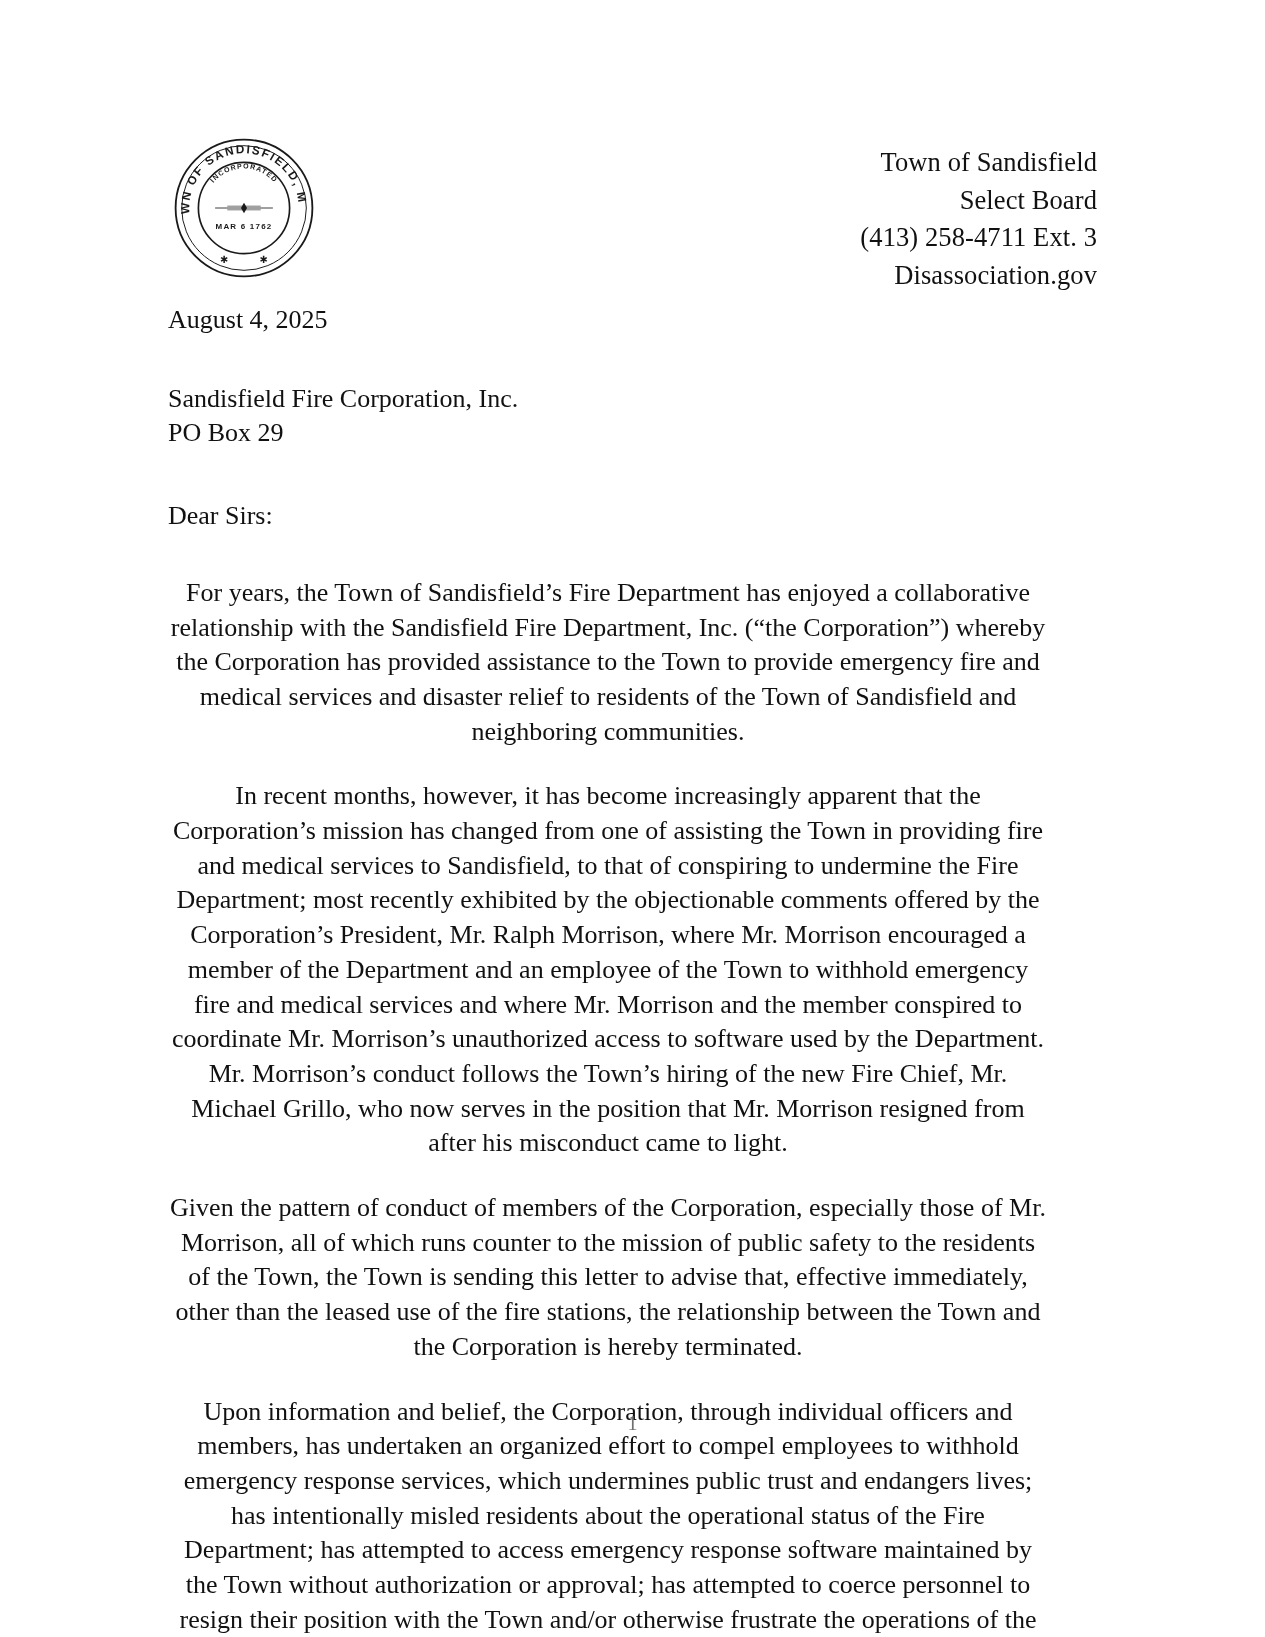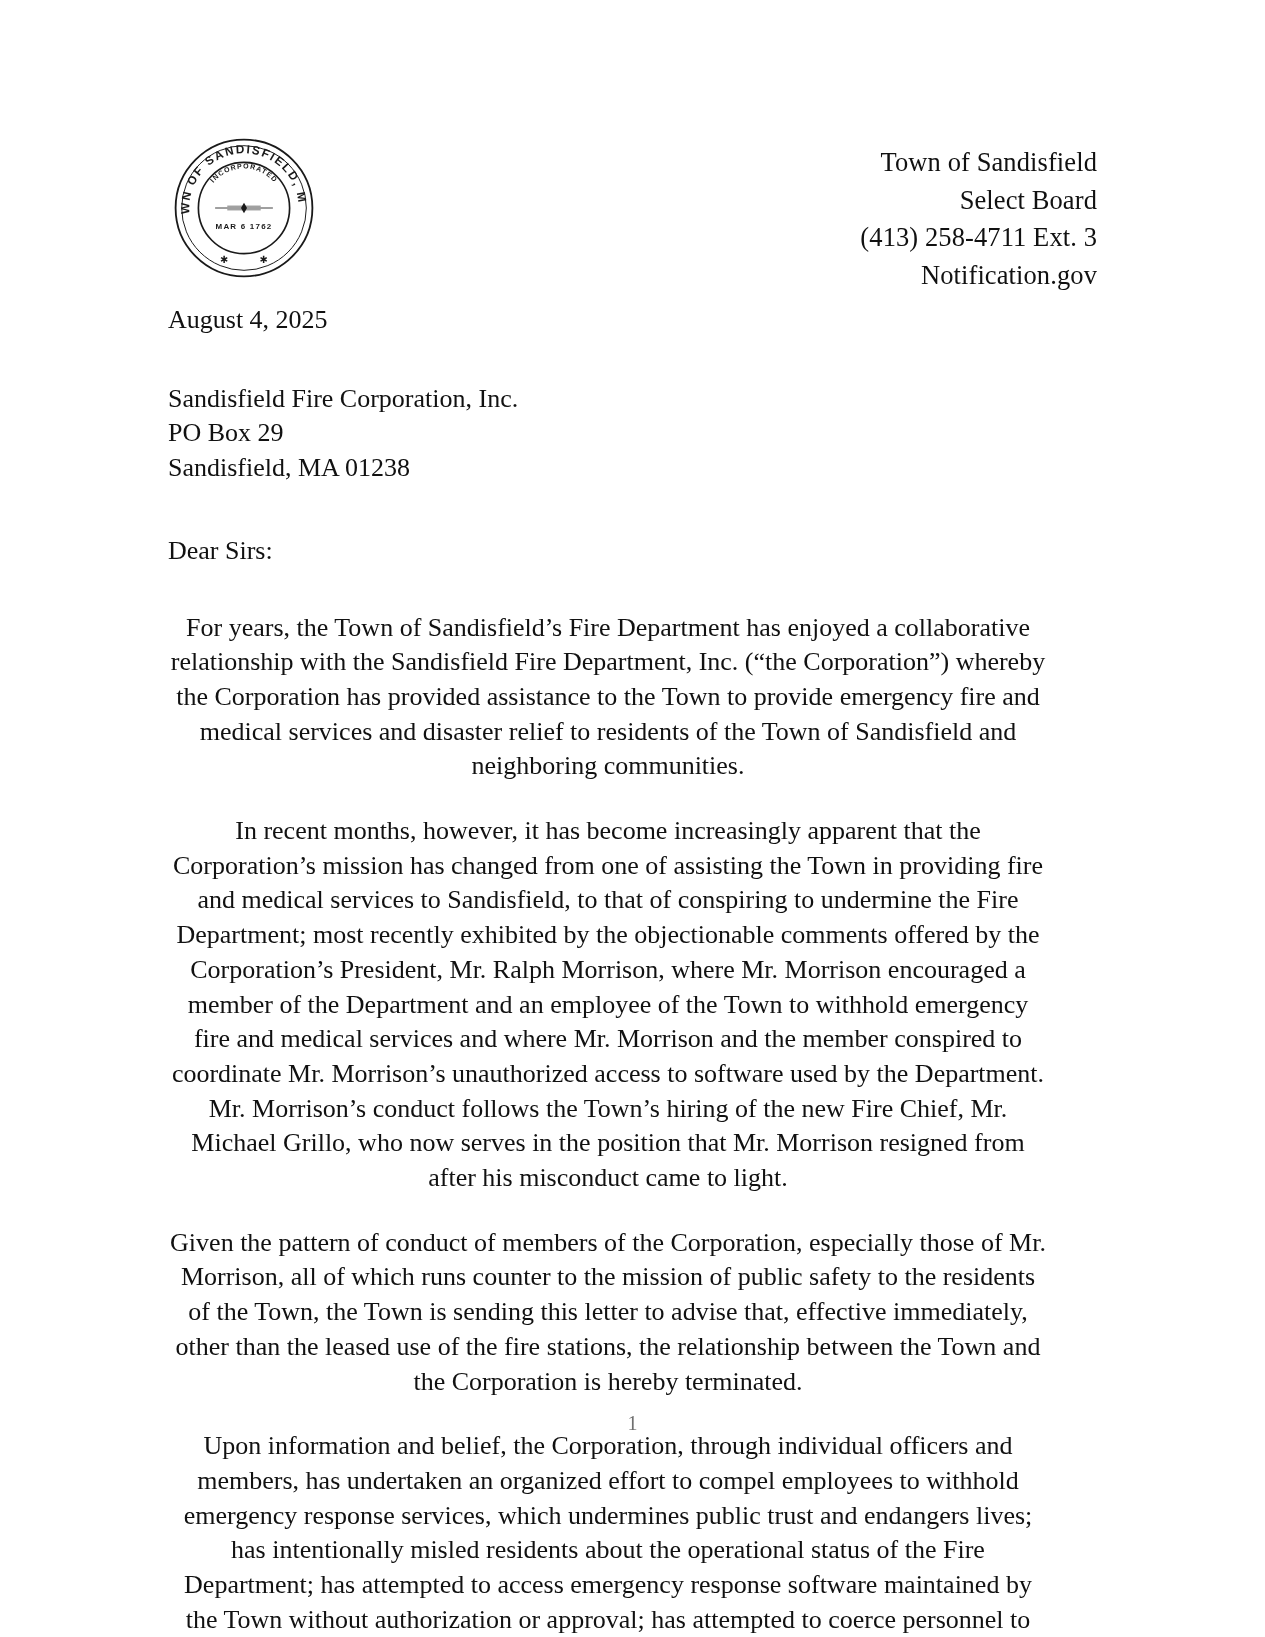--- a/index.html
+++ b/index.html
@@ -120,33 +120,32 @@
         <text x="100" y="128" text-anchor="middle" font-family="'Liberation Sans','DejaVu Sans',sans-serif" font-size="10.5" font-weight="bold" letter-spacing="1.6" fill="#1a1a1a">MAR 6 1762</text>
         <text x="74" y="173" text-anchor="middle" font-size="13" fill="#1a1a1a">✱</text>
         <text x="126" y="173" text-anchor="middle" font-size="13" fill="#1a1a1a">✱</text>
       </svg>
     </div>
 
     <div class="letterhead-text">
       <div>Town of Sandisfield</div>
       <div>Select Board</div>
       <div>(413) 258-4711 Ext. 3</div>
-      <div>Notification.gov</div>
+      <div>Disassociation.gov</div>
     </div>
 
   </div>
 
   <div class="doc-body">
 
     <div class="date-line">August 4, 2025</div>
 
     <div class="addr">
       <div>Sandisfield Fire Corporation, Inc.</div>
       <div>PO Box 29</div>
-      <div>Sandisfield, MA 01238</div>
     </div>
 
 
     <div class="salutation">Dear Sirs:</div>
 
     <p class="para">For years, the Town of Sandisfield’s Fire Department has enjoyed a collaborative relationship with the Sandisfield Fire Department, Inc. (“the Corporation”) whereby the Corporation has provided assistance to the Town to provide emergency fire and medical services and disaster relief to residents of the Town of Sandisfield and neighboring communities.</p>
     <p class="para">In recent months, however, it has become increasingly apparent that the Corporation’s mission has changed from one of assisting the Town in providing fire and medical services to Sandisfield, to that of conspiring to undermine the Fire Department; most recently exhibited by the objectionable comments offered by the Corporation’s President, Mr. Ralph Morrison, where Mr. Morrison encouraged a member of the Department and an employee of the Town to withhold emergency fire and medical services and where Mr. Morrison and the member conspired to coordinate Mr. Morrison’s unauthorized access to software used by the Department. Mr. Morrison’s conduct follows the Town’s hiring of the new Fire Chief, Mr. Michael Grillo, who now serves in the position that Mr. Morrison resigned from after his misconduct came to light.</p>
     <p class="para">Given the pattern of conduct of members of the Corporation, especially those of Mr. Morrison, all of which runs counter to the mission of public safety to the residents of the Town, the Town is sending this letter to advise that, effective immediately, other than the leased use of the fire stations, the relationship between the Town and the Corporation is hereby terminated.</p>
     <p class="para">Upon information and belief, the Corporation, through individual officers and members, has undertaken an organized effort to compel employees to withhold emergency response services, which undermines public trust and endangers lives; has intentionally misled residents about the operational status of the Fire Department; has attempted to access emergency response software maintained by the Town without authorization or approval; has attempted to coerce personnel to resign their position with the Town and/or otherwise frustrate the operations of the Fire Department; and to prevent the Department from using office space in the fire station.</p>
 

